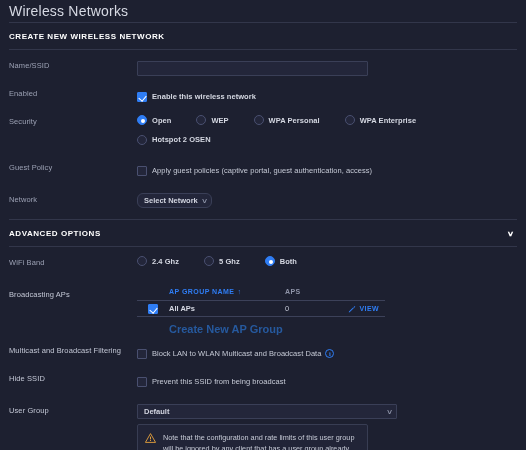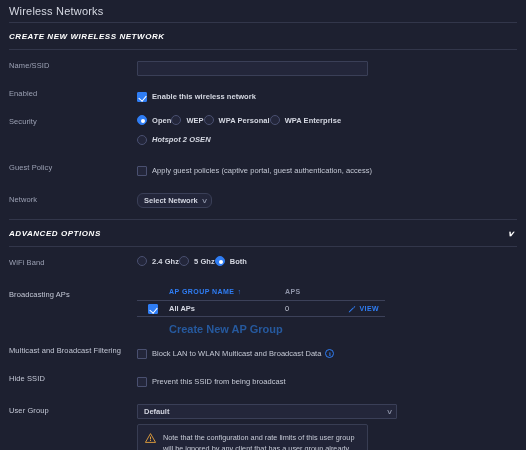--- a/index.html
+++ b/index.html
@@ -15,38 +15,37 @@
   }
 
   
   .page-header {
     height: 22px;
     display: flex;
     align-items: center;
     padding-left: 9px;
   }
   .page-title {
-    font-size: 11px;
+    font-size: 14px;
     color: #d6d9e3;
     letter-spacing: .2px;
   }
   .hr {
     height: 1px;
     background: #32364a;
     margin: 0 9px;
   }
 
   
   .section-title {
     font-size: 8px;
     font-weight: bold;
     color: #ffffff;
     letter-spacing: .55px;
     padding: 9px 12px 8px 9px;
-    font-style: italic;
   }
   .section-title.adv {
     display: flex;
     align-items: center;
     gap: 4px;
     cursor: pointer;
     justify-content: space-between;
   }
   .chev {
     font-size: 7px;
@@ -157,22 +156,22 @@
   }
   .opt-label {
     font-size: 7.5px;
     font-weight: bold;
     color: #d5d8e2;
     letter-spacing: .05px;
     white-space: nowrap;
   }
   .opt-label.normal { font-weight: normal; color: #c6cad6; }
 
-  .radio-group { display: flex; align-items: center; gap: 0; flex-wrap: wrap; }
-  .radio-row2 { margin-top: 5px; font-style: italic; }
+  .radio-group { display: flex; align-items: center; gap: 25px; flex-wrap: wrap; }
+  .radio-row2 { margin-top: 5px; }
 
   
   .info-icon {
     display: inline-flex;
     align-items: center;
     justify-content: center;
     width: 9px; height: 9px;
     border: 1px solid #2f7df4;
     border-radius: 50%;
     color: #2f7df4;

